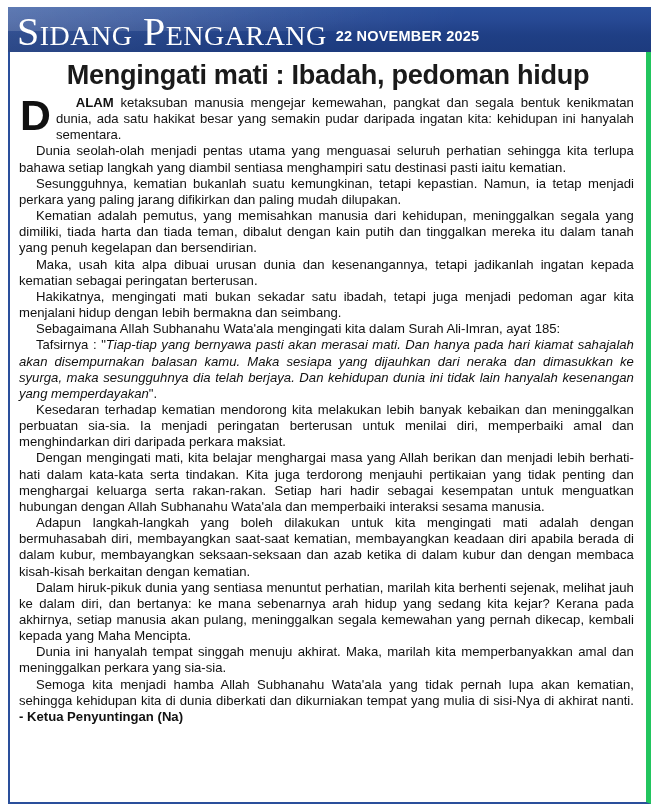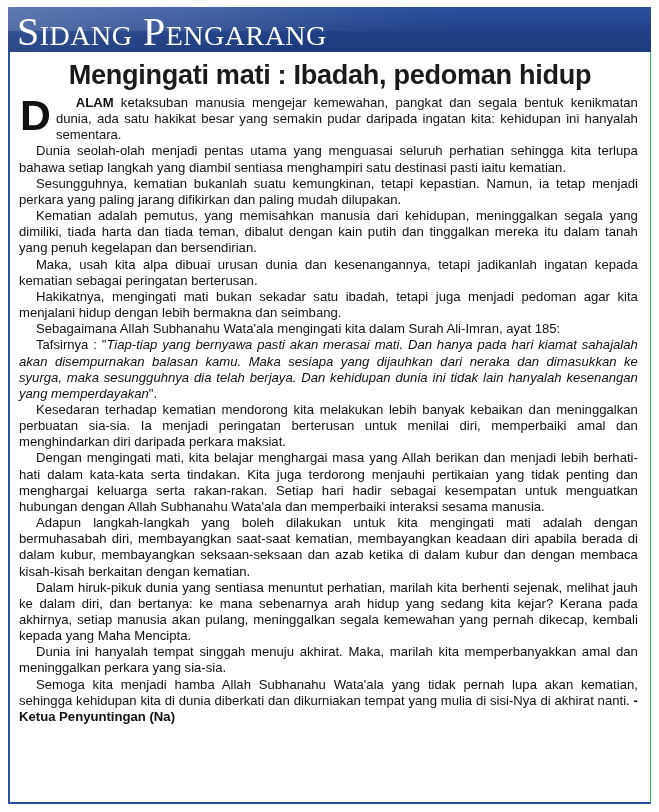--- a/index.html
+++ b/index.html
@@ -77,21 +77,21 @@
     margin-left: 9px;
     position: relative;
     top: -1px;
   }
 
   
   .article {
     position: relative;
     margin: 0 8px 0 8px;
     border-left: 2px solid #2a4f9b;
-    border-right: 1px solid #22c55e;
+    border-right: 5px solid #22c55e;
     border-bottom: 2px solid #2a4f9b;
     background: #ffffff;
     box-sizing: border-box;
     height: 752px;
     padding: 0;
     overflow: hidden;
   }
 
   .headline {
     font-family: "Liberation Sans", sans-serif;
@@ -154,20 +154,21 @@
 </head>
 <body>
 
 <div class="page">
 
   <div class="masthead">
     <div class="sheen"></div>
     <div class="sheen2"></div>
     <div class="masthead-row">
       <div class="paper-title">Sidang Pengarang</div>
+      <div class="paper-date">22 NOVEMBER 2025</div>
     </div>
   </div>
 
   <div class="article">
 
     <div class="headline">Mengingati mati : Ibadah, pedoman hidup</div>
 
     <div class="body-col">
 
       <p class="lead"><span class="dropcap">D</span><span class="leadcaps">ALAM</span><span> ketaksuban manusia mengejar kemewahan, pangkat dan segala bentuk kenikmatan dunia, ada satu hakikat besar yang semakin pudar daripada ingatan kita: kehidupan ini hanyalah sementara.</span></p>

